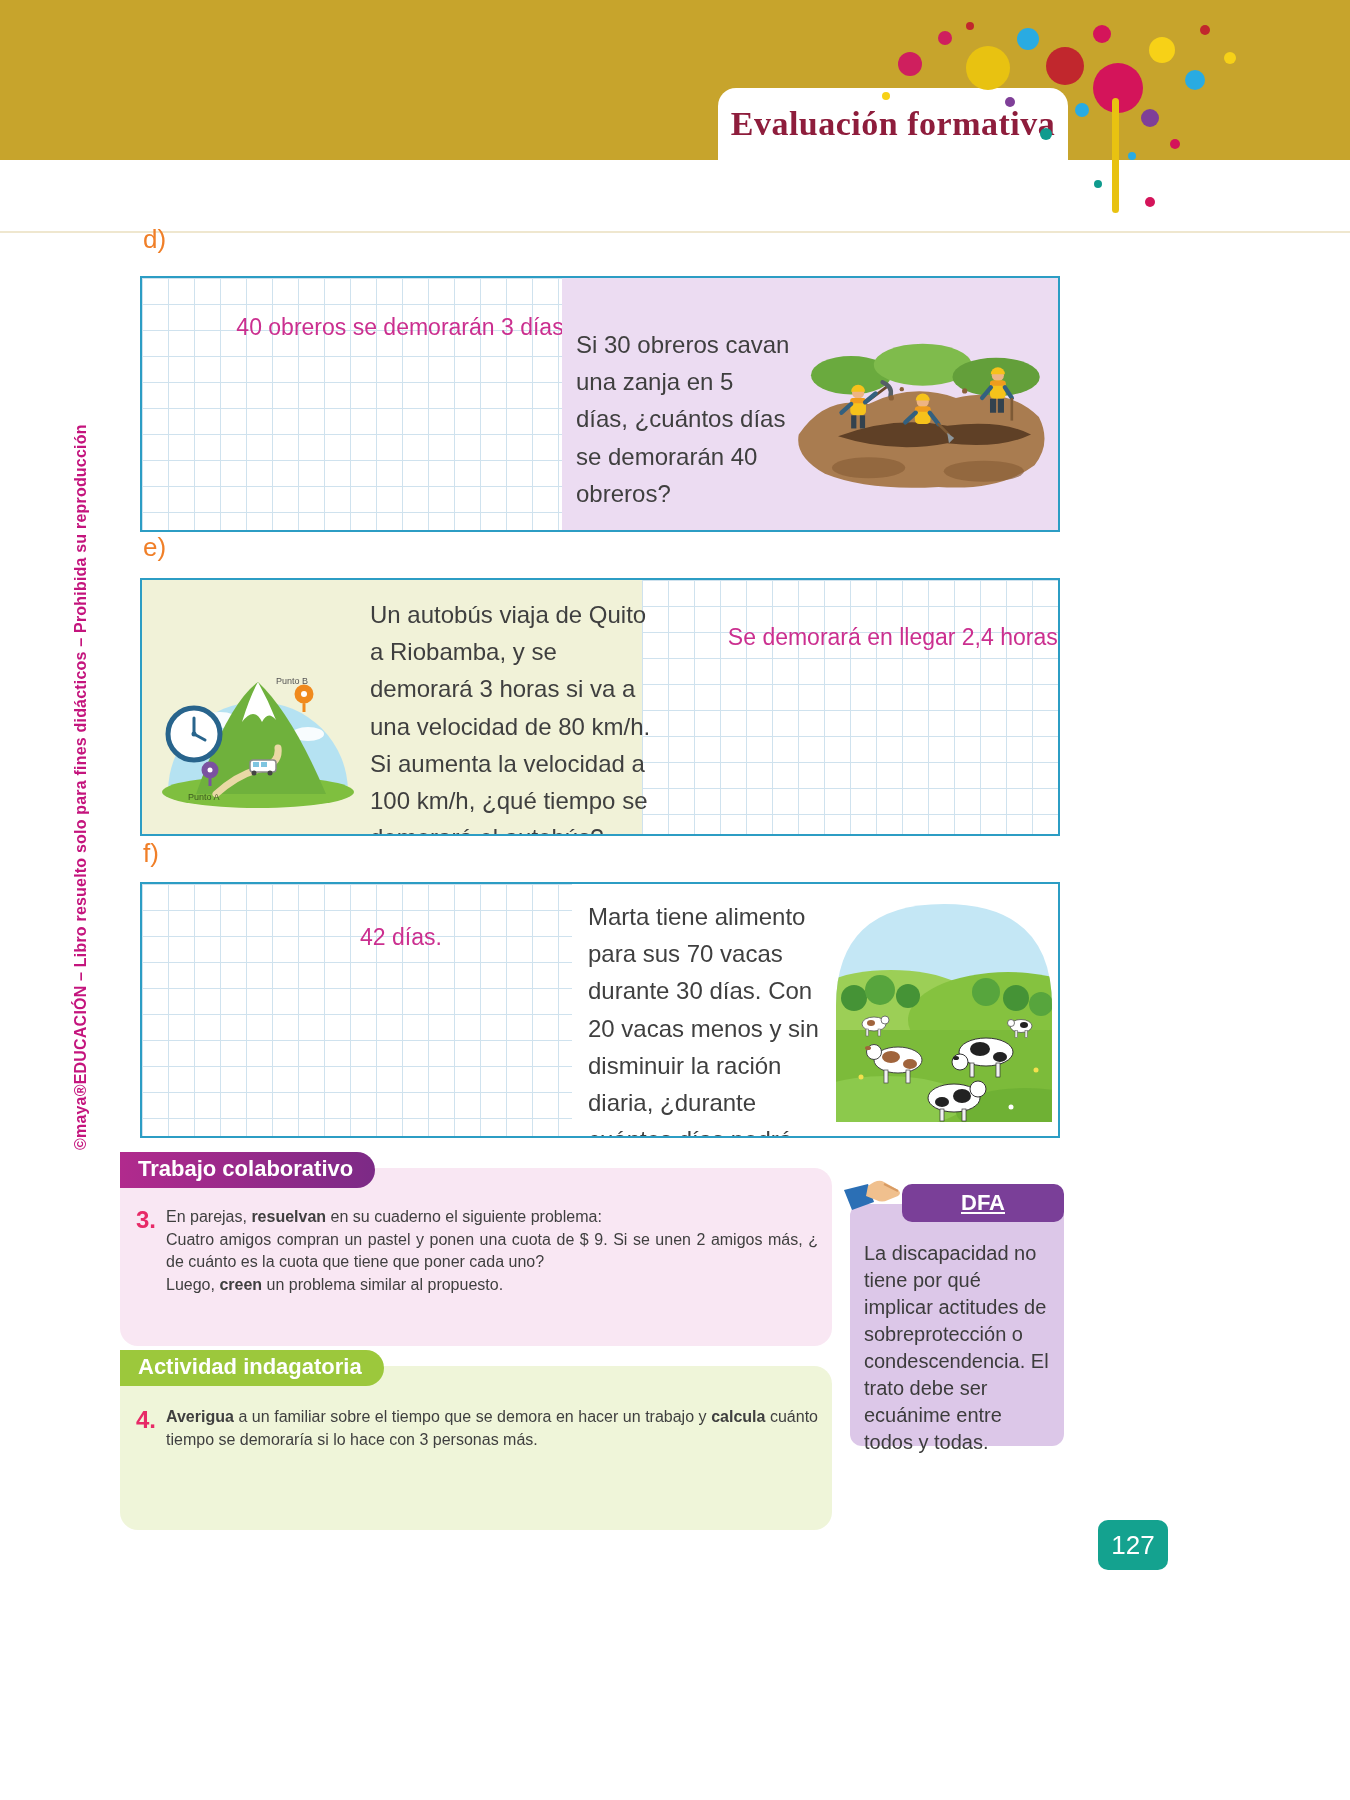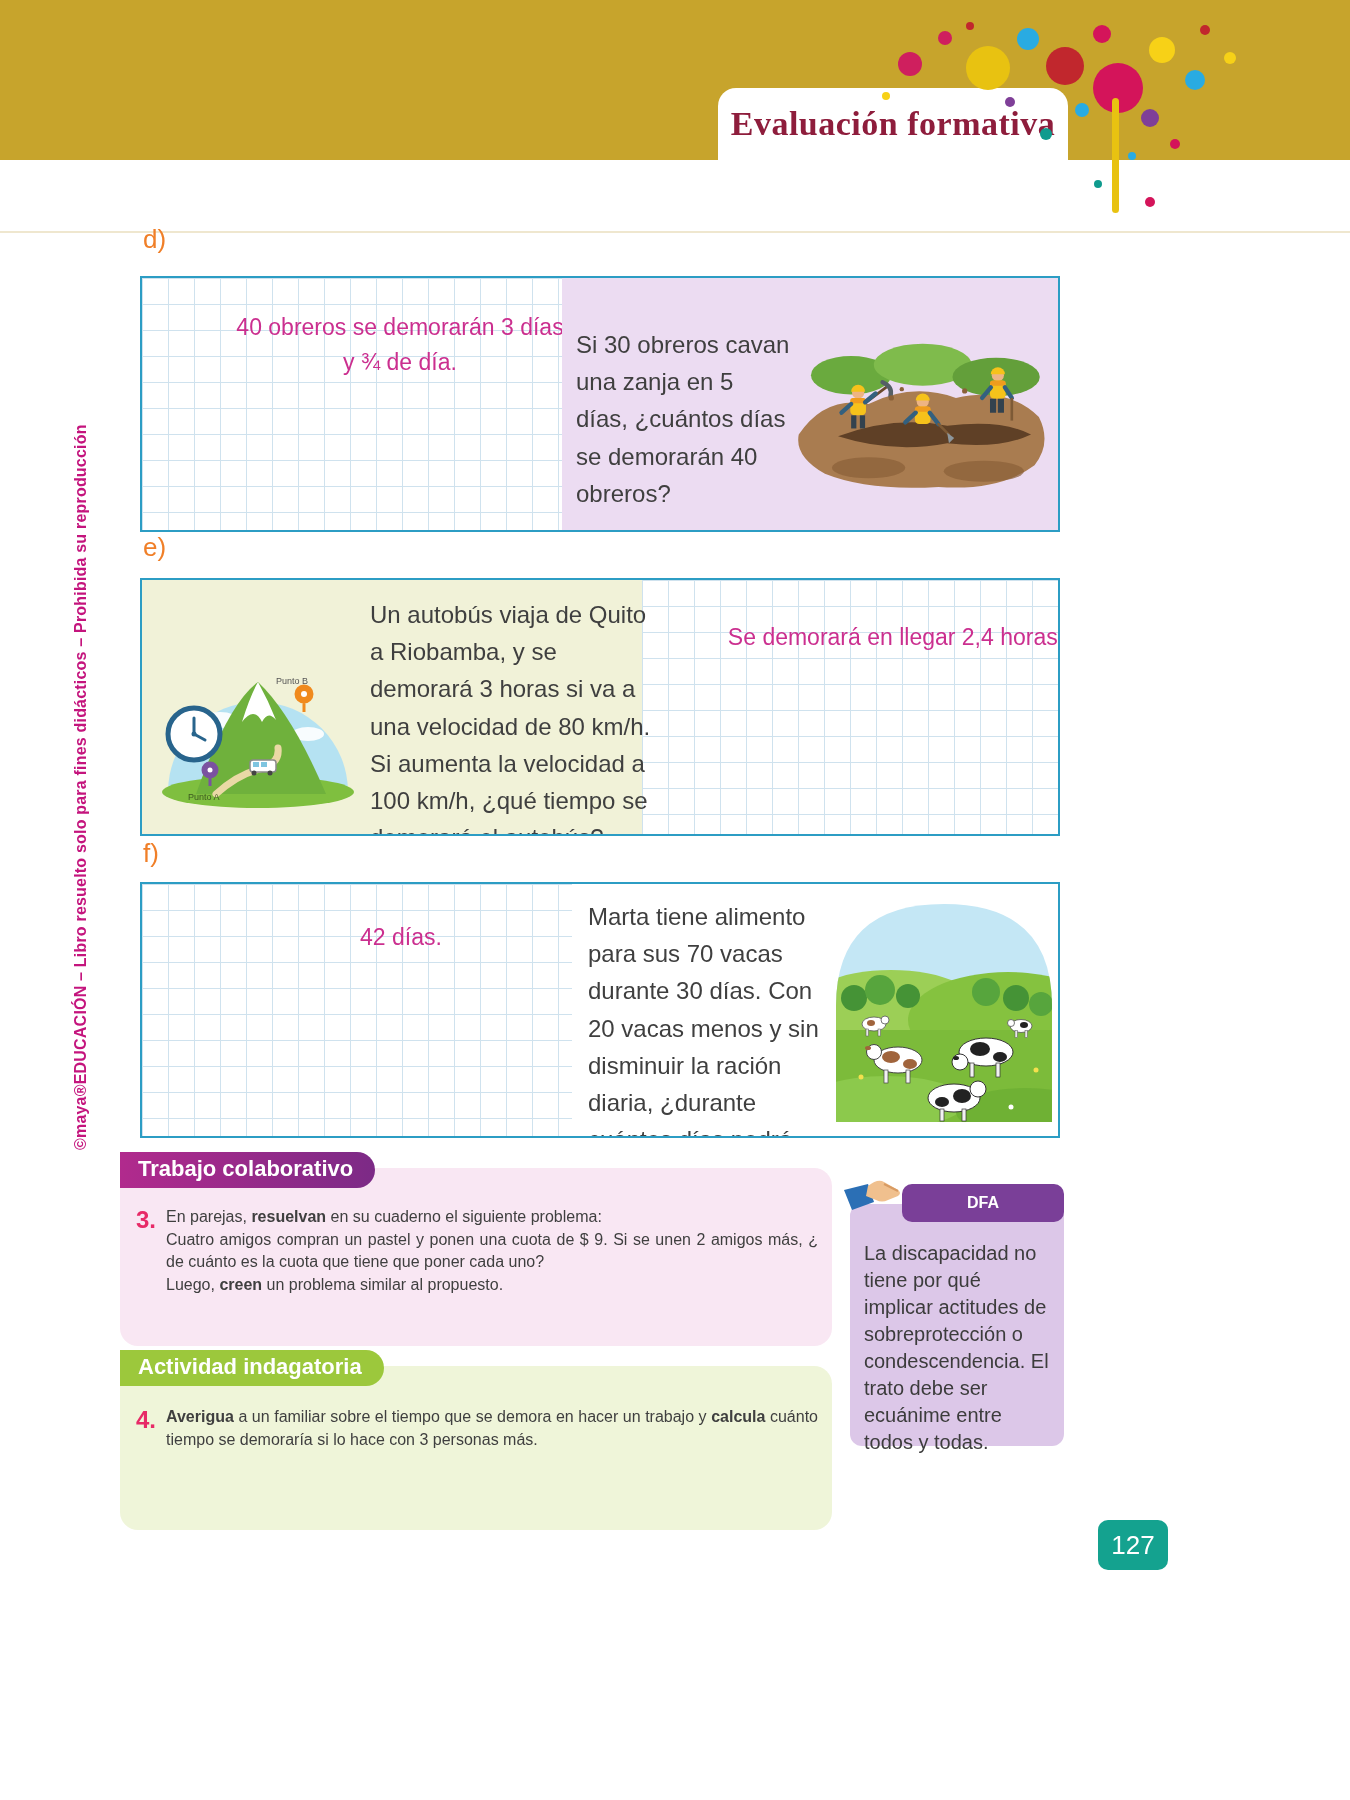--- a/index.html
+++ b/index.html
@@ -71,21 +71,21 @@
 
   
   .dfa-body {
     position:absolute; left:850px; top:1204px; width:214px; height:242px;
     background:#dcc7e8; border-radius:12px; padding:36px 12px 10px 14px;
     color:#3c3c3c; font-size:20px; line-height:1.35;
   }
   .dfa-header {
     position:absolute; left:902px; top:1184px; width:162px; height:38px;
     background:#7a3f98; border-radius:10px; color:#ffffff; font-weight:bold;
-    font-size:16px; display:flex; align-items:center; justify-content:center; z-index:3;
+    font-size:22px; display:flex; align-items:center; justify-content:center; z-index:3;text-decoration:underline;
   }
   .dfa-hand { position:absolute; left:840px; top:1176px; width:66px; height:48px; z-index:4; }
 
   
   .page-num {
     position:absolute; left:1098px; top:1520px; width:70px; height:50px;
     background:#14a28f; border-radius:10px; color:#ffffff; font-size:26px;
     display:flex; align-items:center; justify-content:center;
   }
 
@@ -127,21 +127,20 @@
   </svg>
 
   <div class="sidebar-vertical">
     <span>©</span><b>maya</b><span>®</span><b>EDUCACIÓN</b><span> – Libro resuelto solo para fines didácticos – Prohibida su reproducción</span>
   </div>
 
   <div class="ex-label" style="left:143px; top:224px;">d)</div>
   <div class="ex-box grid-bg" style="left:140px; top:276px; height:256px;">
     <div class="answer" style="left:26px; top:32px; width:376px;">
       <div>40 obreros se demorarán 3 días</div>
-      <div>y ¾ de día.</div>
     </div>
     <div class="panel" style="left:420px; width:496px; background:#ecdcf2;">
       <div class="problem" style="left:14px; top:48px; width:214px;">Si 30 obreros cavan una zanja en 5 días, ¿cuántos días se demorarán 40 obreros?</div>
       <svg class="illu" style="left:228px; top:12px;" width="262" height="228" viewBox="0 0 300 230">
         <ellipse cx="70" cy="82" rx="46" ry="22" fill="#6aaa3e"></ellipse>
         <ellipse cx="152" cy="70" rx="56" ry="24" fill="#7fbb4c"></ellipse>
         <ellipse cx="236" cy="84" rx="50" ry="22" fill="#639f3a"></ellipse>
         <path d="M10,150 Q40,105 90,115 Q140,90 190,108 Q250,95 285,130 Q300,160 280,185 Q240,215 170,210 Q90,215 40,195 Q5,175 10,150 Z" fill="#a97c50"></path>
         <path d="M55,152 Q120,128 180,140 Q242,132 276,150 Q240,167 180,160 Q118,172 55,152 Z" fill="#5f4026"></path>
         <ellipse cx="90" cy="188" rx="42" ry="12" fill="#8a6038" opacity="0.7"></ellipse>

